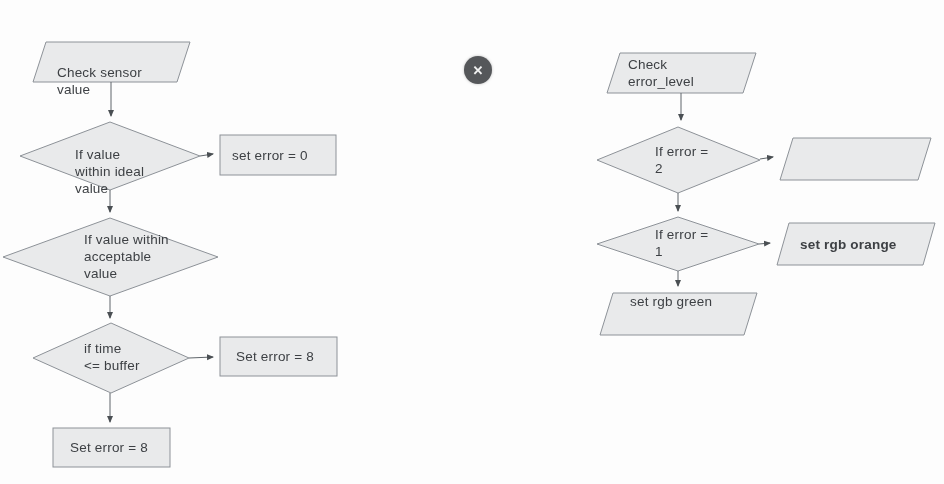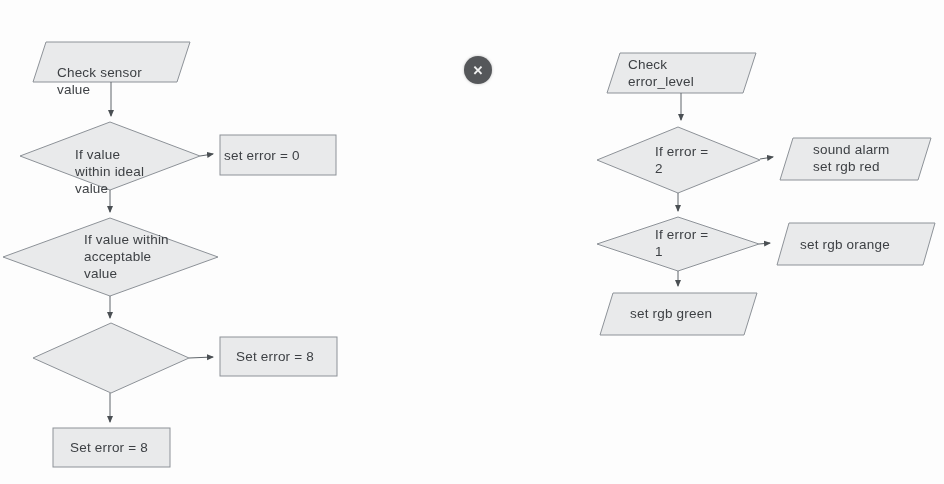--- a/index.html
+++ b/index.html
@@ -99,35 +99,35 @@
     <line class="flow-line" x1="678" y1="193" x2="678" y2="211" marker-end="url(#arrowhead)"></line>
     <line class="flow-line" x1="759" y1="244" x2="770" y2="243" marker-end="url(#arrowhead)"></line>
     <line class="flow-line" x1="678" y1="271" x2="678" y2="286" marker-end="url(#arrowhead)"></line>
   </svg>
 
   <div class="node-label" style="left:57px; top:64px;">Check sensor
 value</div>
   <div class="node-label" style="left:75px; top:146px;">If value
 within ideal
 value</div>
-  <div class="node-label" style="left:224px; top:147px;">set error = 0</div>
+  <div class="node-label" style="left:232px; top:147px;">set error = 0</div>
   <div class="node-label" style="left:84px; top:231px;">If value within
 acceptable
 value</div>
+  <div class="node-label" style="left:84px; top:340px;">if time
+&lt;= buffer</div>
   <div class="node-label" style="left:236px; top:348px;">Set error = 8</div>
   <div class="node-label" style="left:70px; top:439px;">Set error = 8</div>
 
   <div class="node-label" style="left:628px; top:56px;">Check
 error_level</div>
   <div class="node-label" style="left:655px; top:143px;">If error =
 2</div>
-  <div class="node-label" style="left:813px; top:141px;">sound alarm
-set rgb red</div>
   <div class="node-label" style="left:655px; top:226px;">If error =
 1</div>
-  <div class="node-label" style="left:800px; top:236px;">set rgb orange</div>
-  <div class="node-label" style="left:630px; top:305px;">set rgb green</div>
+  <div class="node-label" style="left:800px; top:236px;font-weight:bold;">set rgb orange</div>
+  <div class="node-label" style="left:630px; top:293px;">set rgb green</div>
 
   <div class="close-btn">
     <span class="glyph">✕</span>
   </div>
 
 </div>
 
 </body></html>

